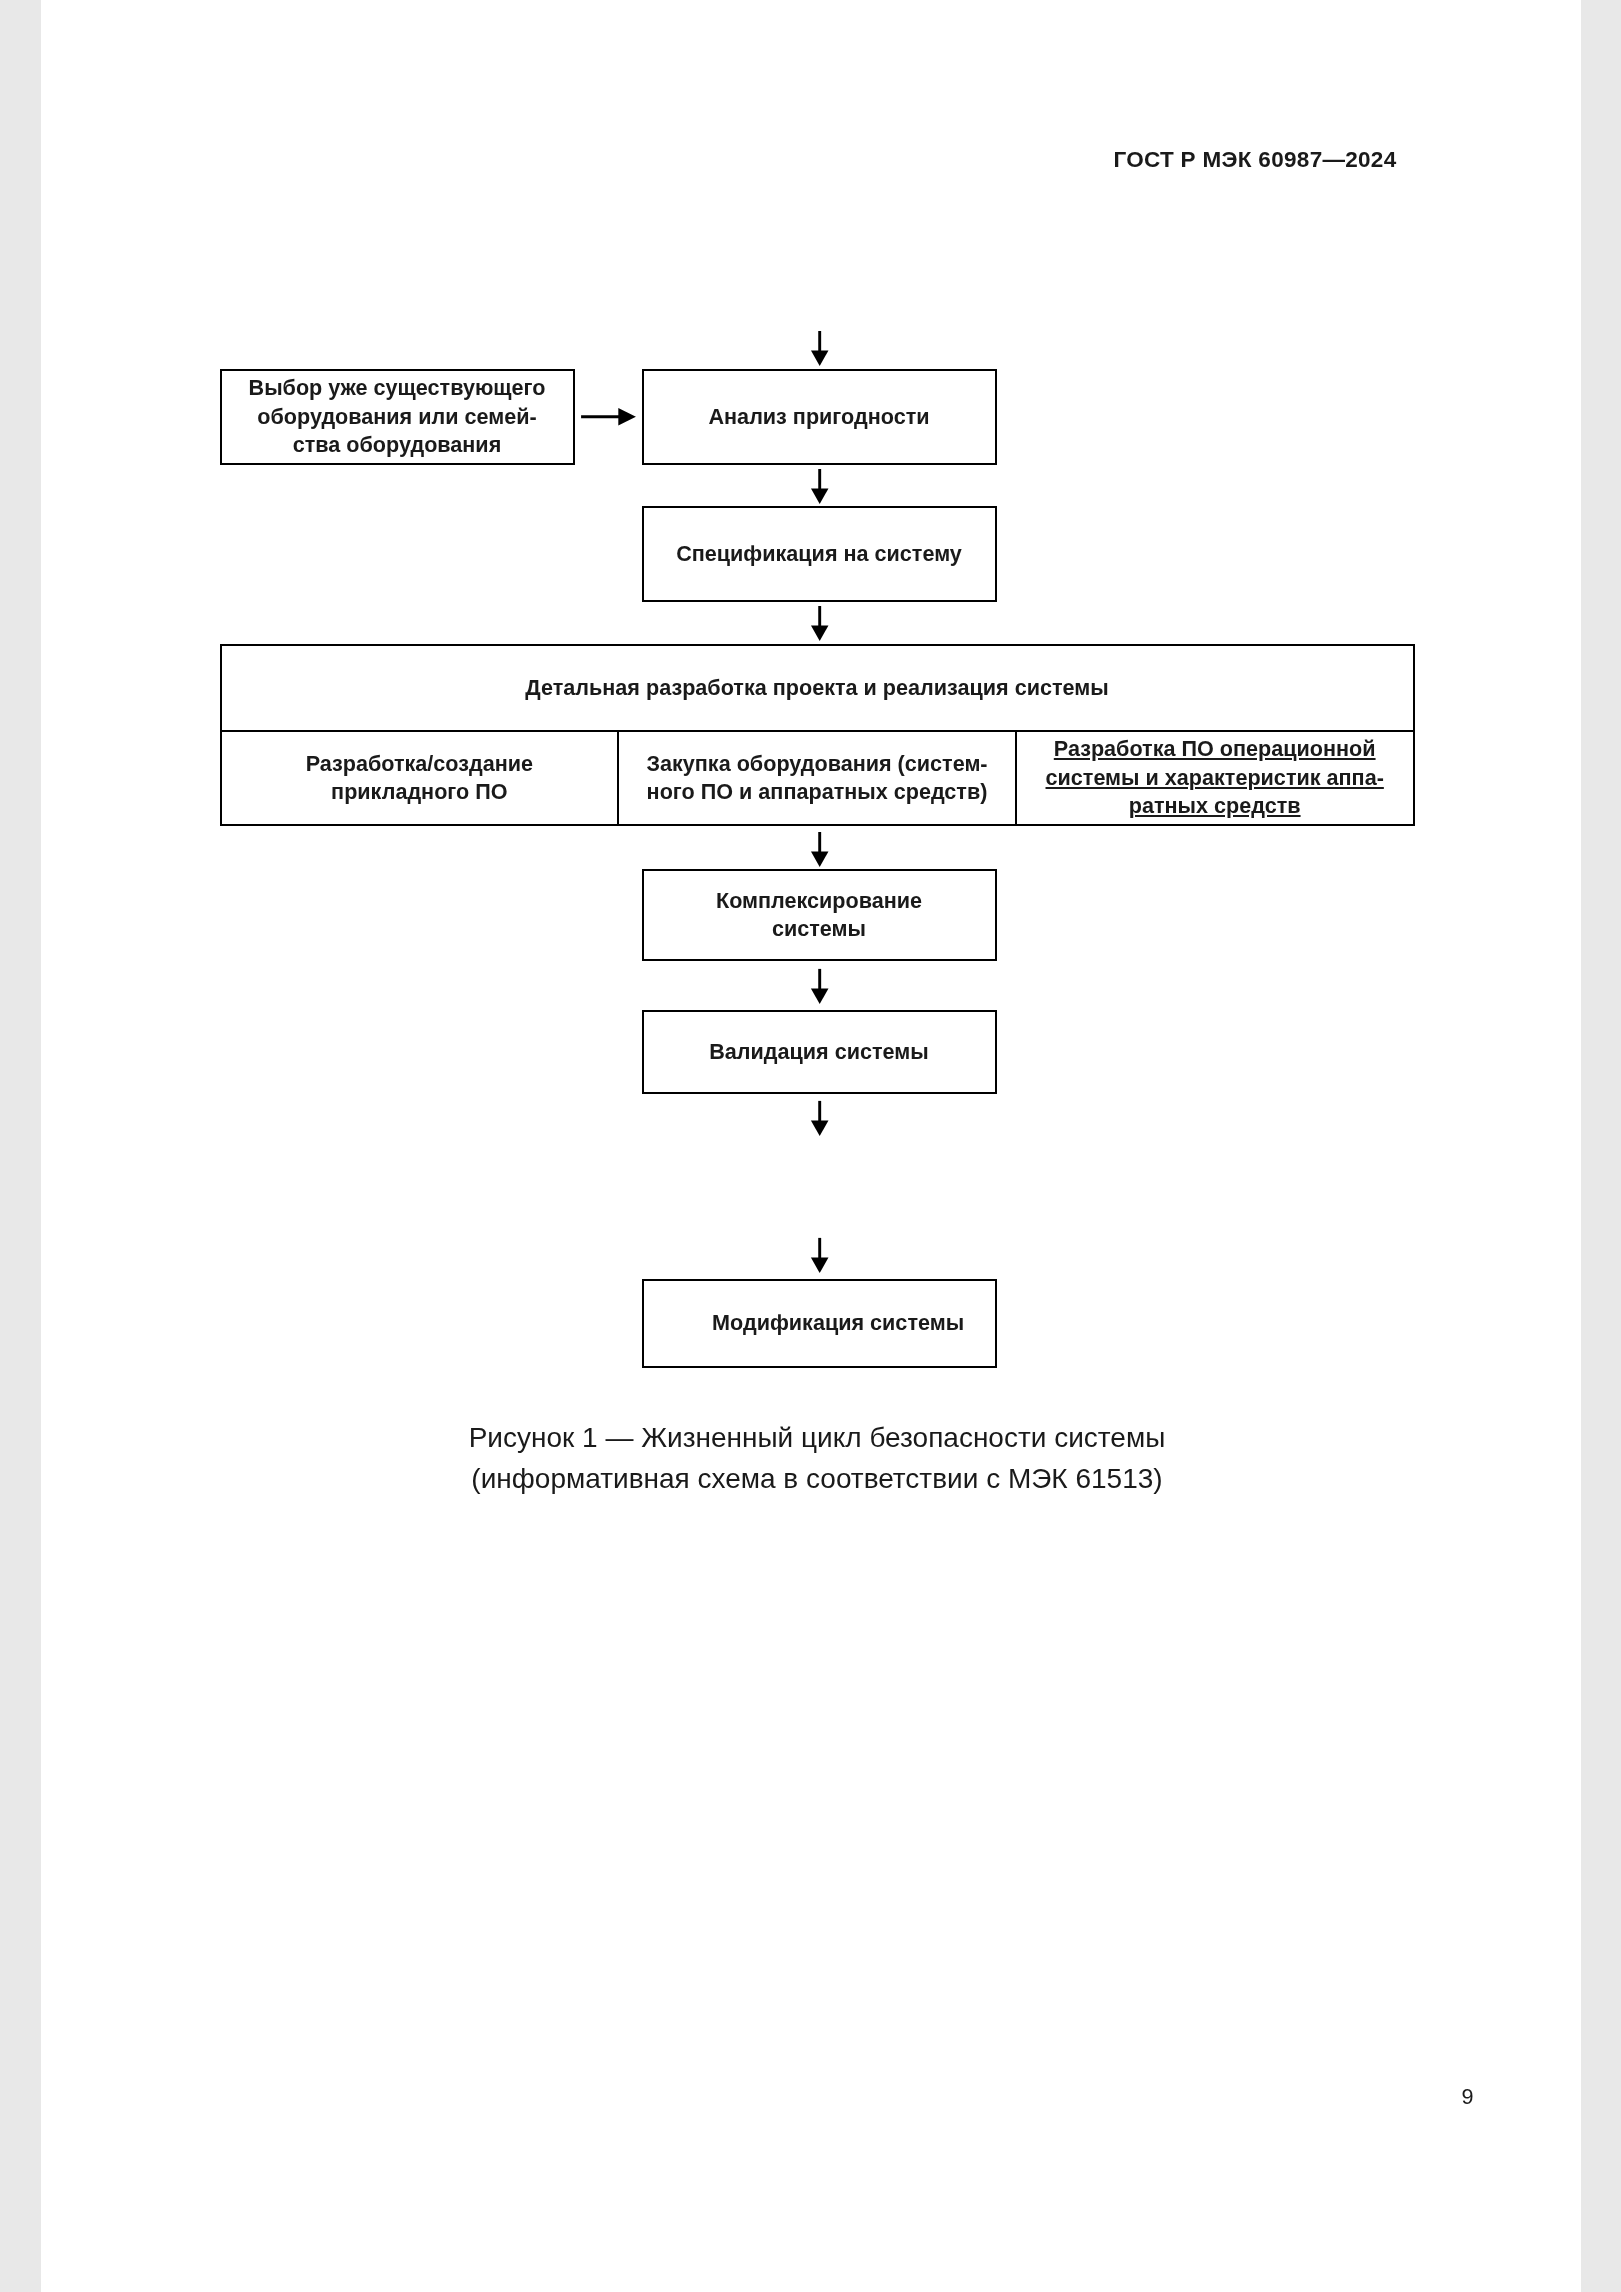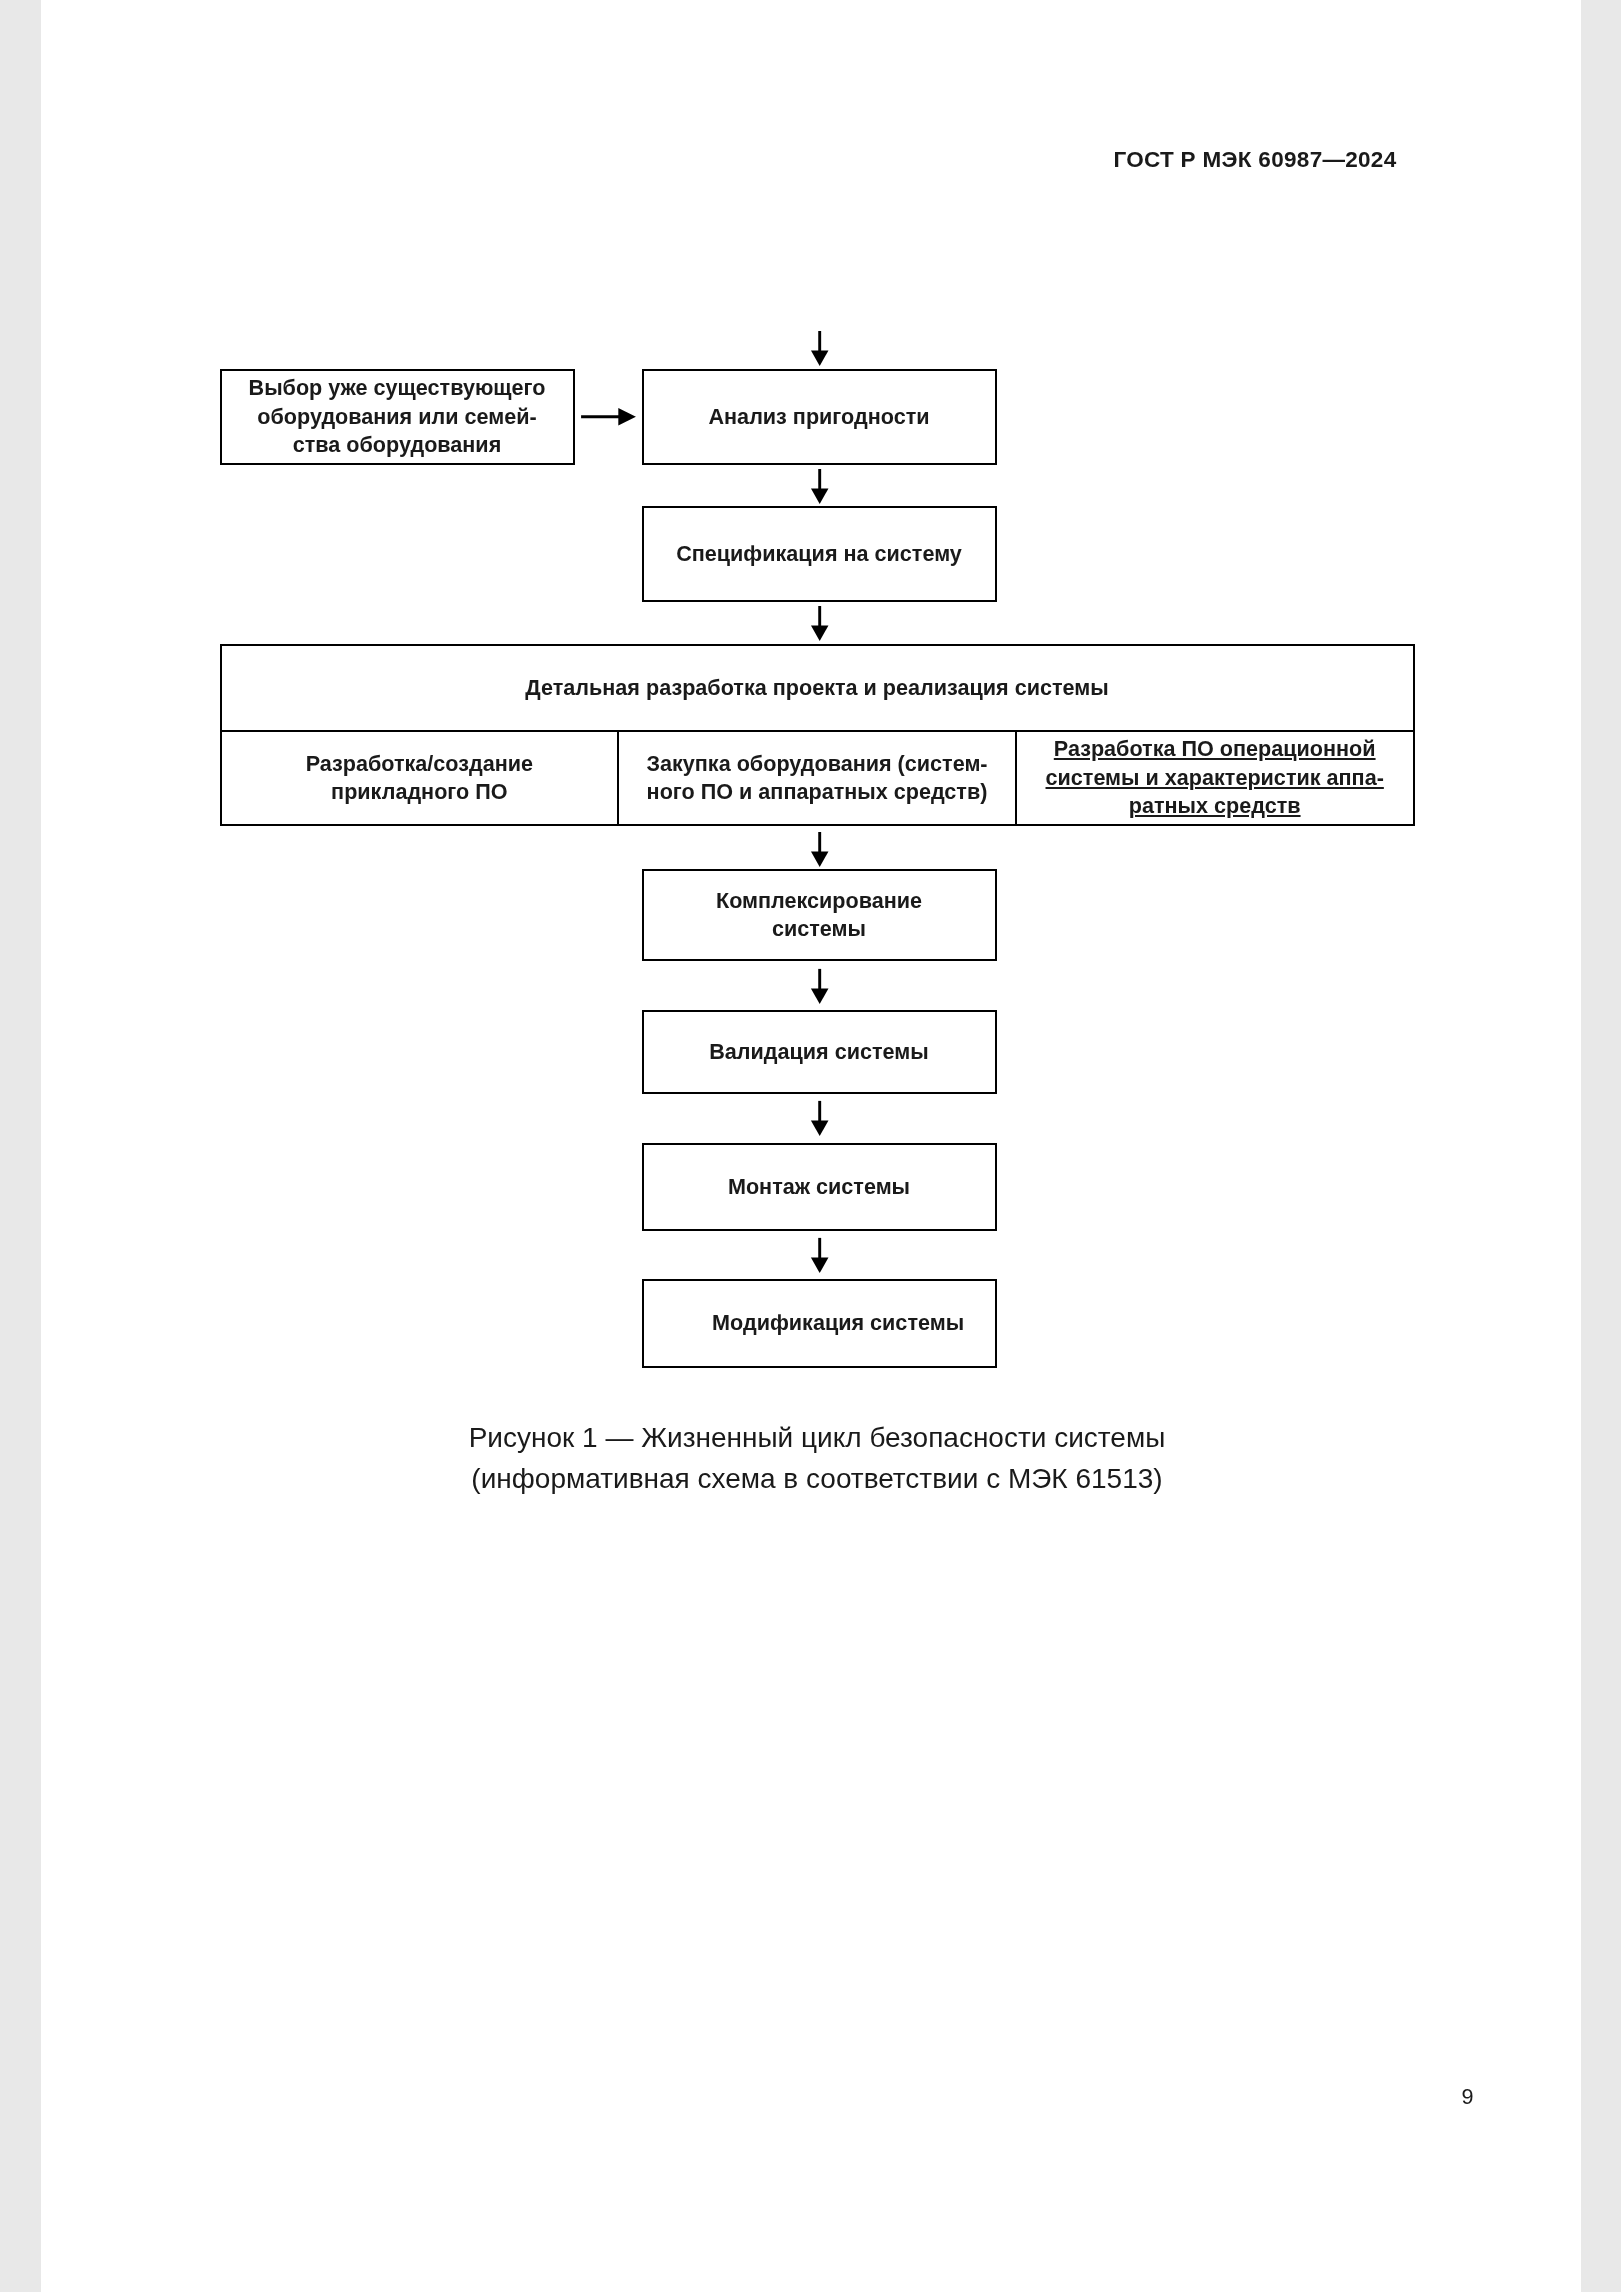--- a/index.html
+++ b/index.html
@@ -165,21 +165,20 @@
     <polygon points="5,20 23,20 14,36" fill="#000"></polygon>
   </svg>
 
   <div class="box" style="left:601px; top:1010px; width:355px; height:84px;">Валидация системы</div>
 
   <svg class="arrow" style="left:765px; top:1100px;" width="27.4" height="37" viewBox="0 0 28 36">
     <line x1="14" y1="0" x2="14" y2="22" stroke="#000" stroke-width="3"></line>
     <polygon points="5,20 23,20 14,36" fill="#000"></polygon>
   </svg>
 
-  <div class="box" style="left:601px; top:1143px; width:355px; height:88px;">Монтаж системы</div>
 
   <svg class="arrow" style="left:765px; top:1237px;" width="27.4" height="37" viewBox="0 0 28 36">
     <line x1="14" y1="0" x2="14" y2="22" stroke="#000" stroke-width="3"></line>
     <polygon points="5,20 23,20 14,36" fill="#000"></polygon>
   </svg>
 
   <div class="box" style="left:601px; top:1279px; width:355px; height:89px;padding-left:48px;">Модификация системы</div>
 
   <div class="caption">
     <div>Рисунок 1 — Жизненный цикл безопасности системы</div>

